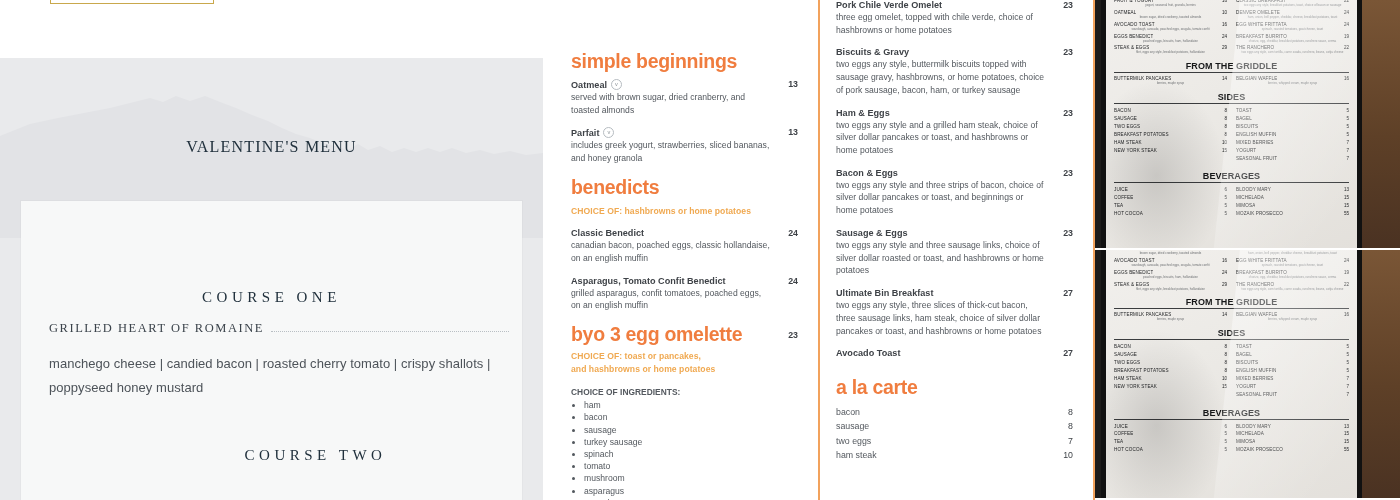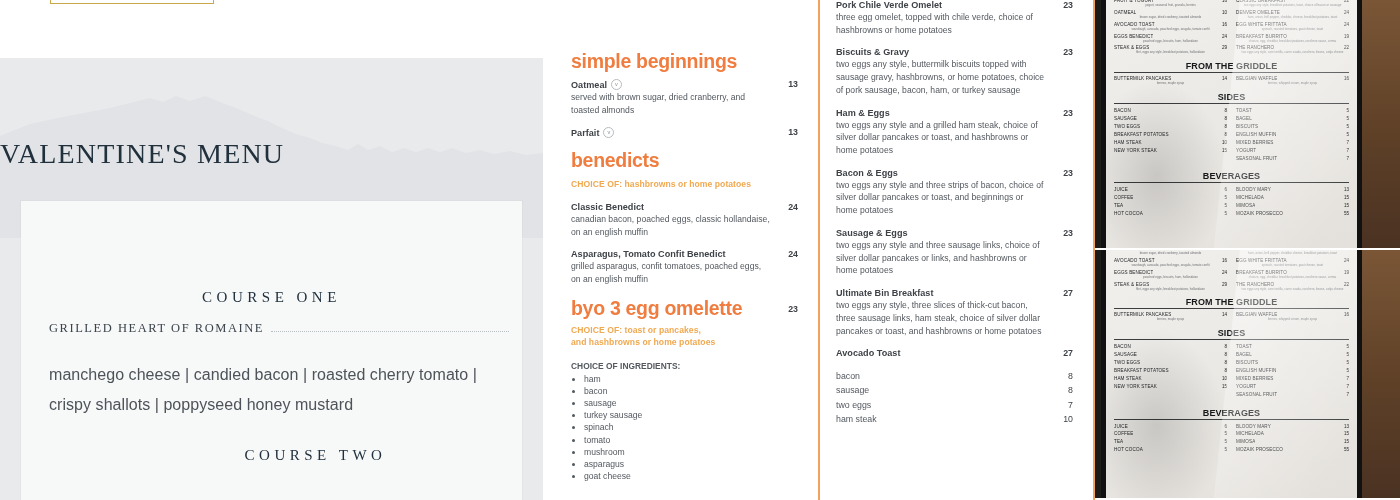--- a/index.html
+++ b/index.html
@@ -28,23 +28,23 @@
   }
   .hero{
     position:absolute;left:0;top:58px;width:543px;height:442px;
     background:#e9eaec;
   }
   .hero-mtn{
     position:absolute;left:0;top:0;width:543px;height:180px;overflow:hidden;
   }
   .hero-mtn svg{display:block;}
   .hero-title{
-    position:absolute;left:0;top:80px;width:543px;text-align:left;
+    position:absolute;left:0;top:80px;width:543px;text-align:center;
     font-family:"Liberation Serif", serif;
-    font-size:28px;color:#20303c;letter-spacing:1.2px;
+    font-size:16px;color:#20303c;letter-spacing:1.2px;
   }
   .menu-card{
     position:absolute;left:21px;top:143px;width:501px;height:360px;
     background:#f7f8f8;
     box-shadow:0 0 0 1px rgba(0,0,0,.02);
   }
   .course-head{
     text-align:center;font-family:"Liberation Serif", serif;
     font-size:15px;color:#20303c;letter-spacing:4.5px;
     margin:0;padding:0;
@@ -56,21 +56,21 @@
   .dish-2{top:278px;margin-top:47px;}
   .dish-title-row{display:flex;align-items:flex-end;gap:7px;}
   .dish-title{
     font-family:"Liberation Serif", serif;
     font-size:12.5px;color:#3b434b;letter-spacing:1.55px;white-space:nowrap;
   }
   .leader{
     flex:1;border-bottom:1px dotted #b9bfc4;margin-bottom:4px;height:1px;
   }
   .dish-desc{
-    margin-top:24px;font-size:16px;color:#4d5359;line-height:1.85;
+    margin-top:16px;font-size:13px;color:#4d5359;line-height:1.85;
     letter-spacing:.05px;
   }
 
   
   .pane-mid{
     position:absolute;left:543px;top:0;width:277px;height:500px;
     background:#ffffff;overflow:hidden;
   }
   .pane-right-col{
     position:absolute;left:820px;top:0;width:275px;height:500px;
@@ -232,20 +232,21 @@
               </div>
     <div class="price">13</div>
     <div class="item-desc">served with brown sugar, dried cranberry, and toasted almonds</div>
   </div>
             <div class="item">
     <div class="item-name">
                 <span>Parfait</span>
                 <span class="veg">v</span>
               </div>
     <div class="price">13</div>
+    <div class="item-desc">includes greek yogurt, strawberries, sliced bananas, and honey granola</div>
   </div>
           </div>
           <div>
             <div class="sec-title">benedicts</div>
             <div class="sec-choice">CHOICE OF: hashbrowns or home potatoes</div>
             <div class="item">
     <div class="item-name">
                 <span>Classic Benedict</span>
               </div>
     <div class="price">24</div>
@@ -313,36 +314,37 @@
               <span>Bacon &amp; Eggs</span>
             </div>
     <div class="price">23</div>
     <div class="item-desc">two eggs any style and three strips of bacon, choice of silver dollar pancakes or toast, and beginnings or home potatoes</div>
   </div>
           <div class="item">
     <div class="item-name">
               <span>Sausage &amp; Eggs</span>
             </div>
     <div class="price">23</div>
-    <div class="item-desc">two eggs any style and three sausage links, choice of silver dollar pancakes or links, and hashbrowns or home potatoes</div>
+    <div class="item-desc">two eggs any style and three sausage links, choice of silver dollar roasted or toast, and hashbrowns or home potatoes</div>
   </div>
           <div class="item">
     <div class="item-name">
               <span>Ultimate Bin Breakfast</span>
             </div>
     <div class="price">27</div>
     <div class="item-desc">two eggs any style, three slices of thick-cut bacon, three sausage links, ham steak, choice of silver dollar pancakes or toast, and hashbrowns or home potatoes</div>
   </div>
           <div class="item">
     <div class="item-name">
               <span>Avocado Toast</span>
             </div>
     <div class="price">27</div>
   </div>
         </div>
+      <div class="sec-title" style="margin-top:18px">a la carte</div>
       <div id="alc-rows">
           <div class="alc-row">
     <span>bacon</span>
     <span class="p">8</span>
           </div>
           <div class="alc-row">
     <span>sausage</span>
     <span class="p">8</span>
           </div>
           <div class="alc-row">

